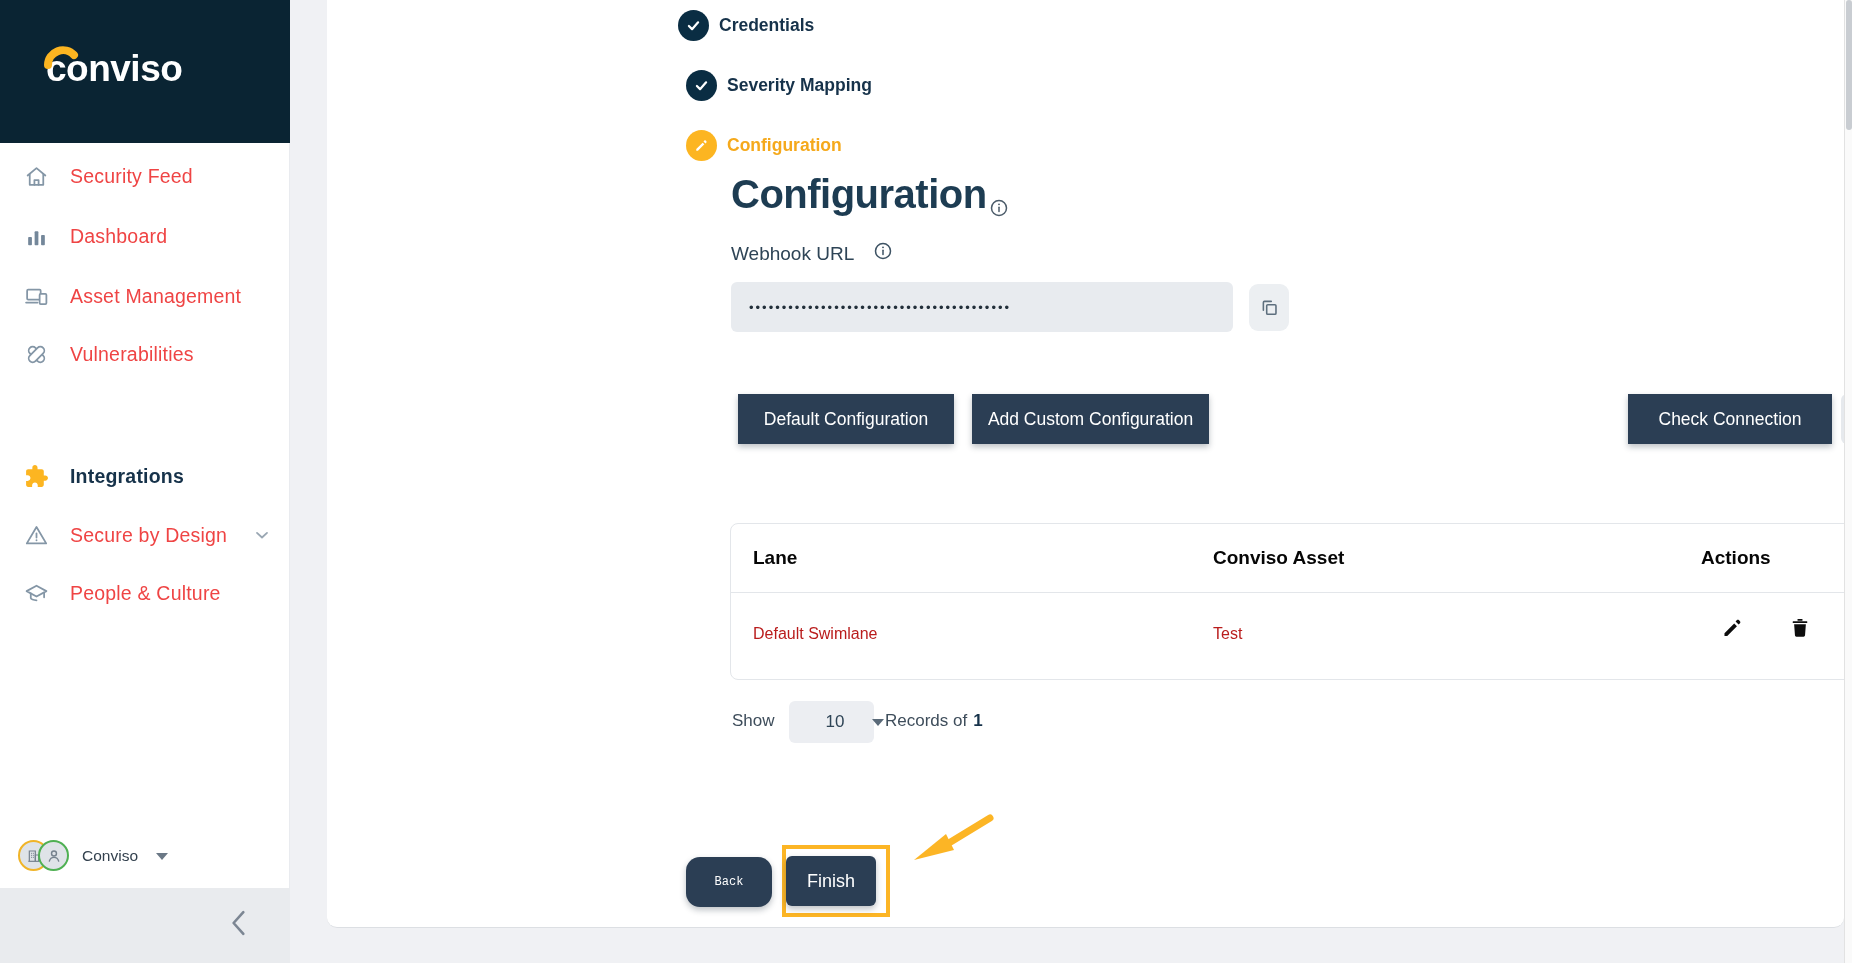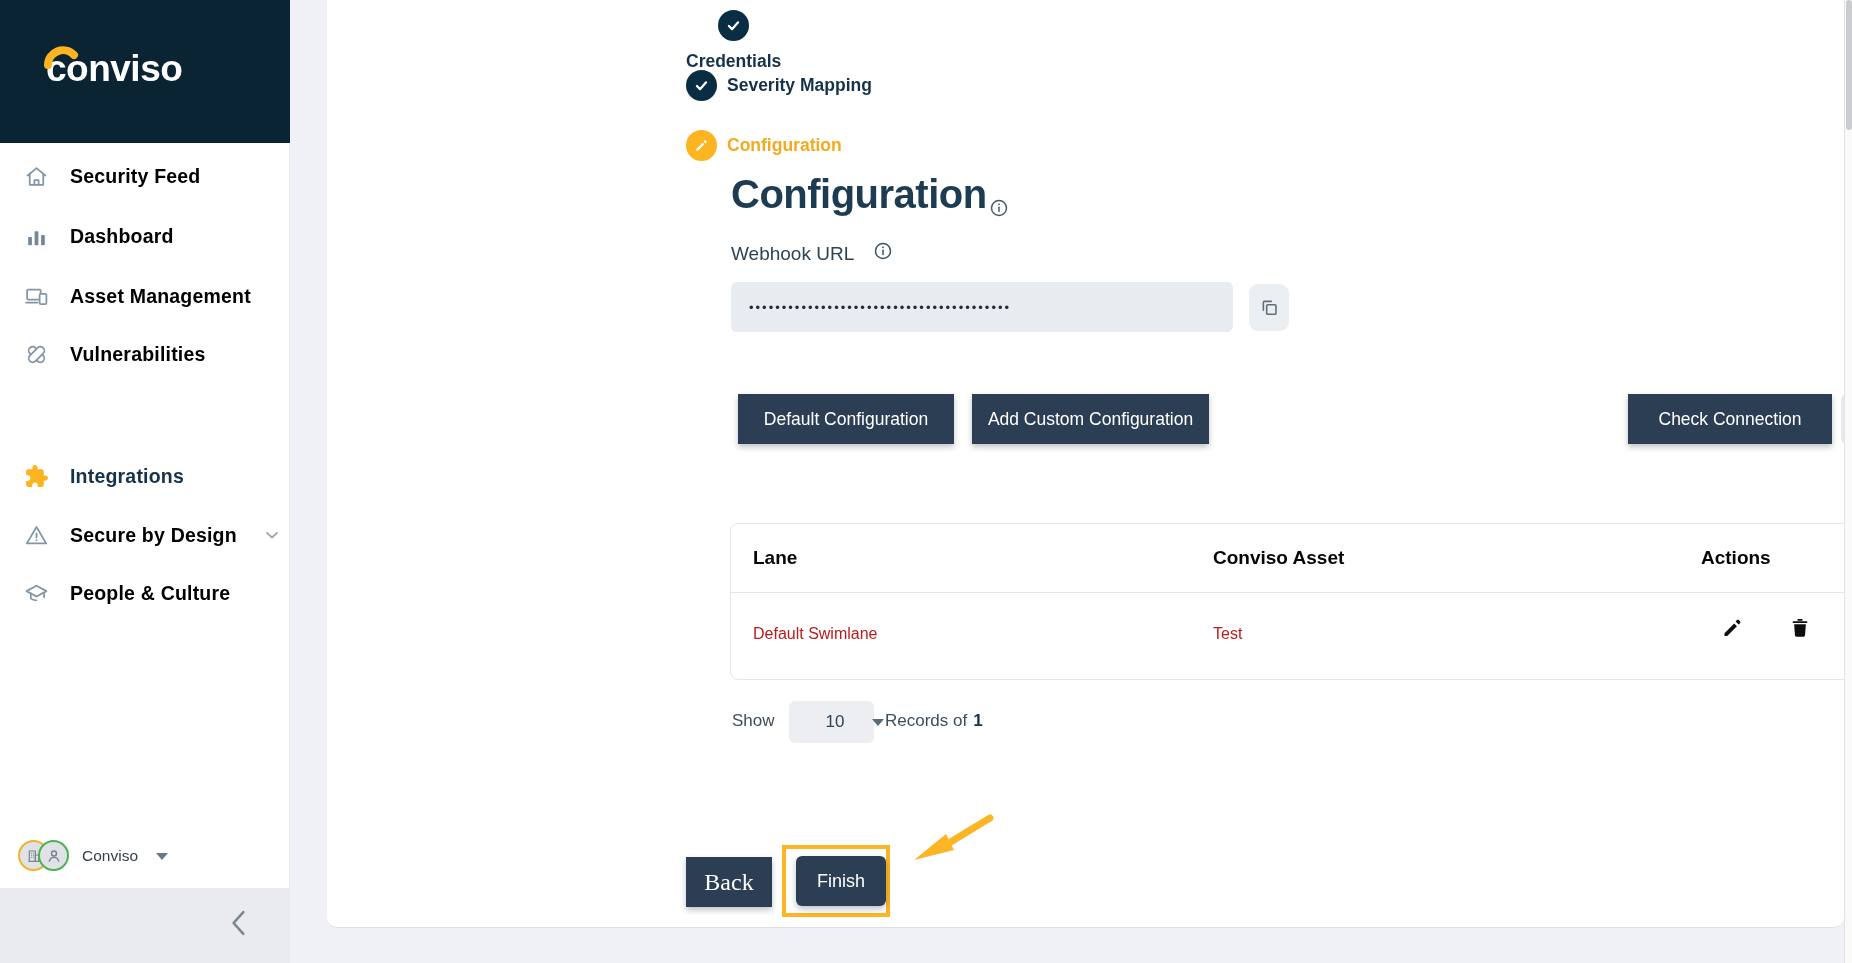--- a/index.html
+++ b/index.html
@@ -11,21 +11,21 @@
   .sidebar { position:absolute; left:0; top:0; width:290px; height:963px;
              background:#ffffff; border-right:1px solid #e9ebef; }
   .logo-block { position:absolute; left:0; top:0; width:290px; height:143px; background:#0a2433; }
   .logo { position:absolute; left:46px; top:48px; width:200px; height:48px; }
   .logo-text { font-size:37px; font-weight:700; color:#ffffff; letter-spacing:-0.5px; text-transform:lowercase; }
   .logo-arc { position:absolute; left:-4px; top:-5px; }
 
   .nav-item { position:absolute; left:0; width:290px; height:34px;
               display:flex; align-items:center; padding-left:24px; gap:21px; cursor:pointer; }
   .nav-icon { width:25px; height:25px; flex:0 0 25px; }
-  .nav-label { font-size:19.5px; font-weight:700; color:#000000; letter-spacing:0.2px; white-space:nowrap; }
+  .nav-label { font-size:19.5px; font-weight:400; color:#ef4444; letter-spacing:0.2px; white-space:nowrap; }
   .nav-item.active .nav-label { color:#16324a; font-weight:700; }
   .nav-suffix { margin-left:4px; display:flex; align-items:center; }
 
   .user-row { position:absolute; left:18px; top:840px; display:flex; align-items:center; gap:12px; cursor:pointer; }
   .avatars { position:relative; width:52px; height:32px; }
   .avatar { position:absolute; top:0; width:31px; height:31px; border-radius:50%;
             background:#dfe3e8; display:flex; align-items:center; justify-content:center; }
   .avatar.org { left:0; border:2px solid #f0b428; }
   .avatar.person { left:20px; border:2px solid #4fb053; }
   .user-name { font-size:15.5px; color:#33414e; font-weight:400; }
@@ -88,24 +88,24 @@
   .pg-select { position:absolute; left:462px; top:701px; width:85px; height:42px; background:#eceef2;
                border-radius:6px; display:flex; align-items:center; justify-content:center; gap:28px; cursor:pointer;padding-left:47px; }
   .pg-select-value { font-size:17px; color:#2e4456; }
   .pg-caret { width:0; height:0; border-left:6px solid transparent; border-right:6px solid transparent;
               border-top:7px solid #5a6a79; }
   .pg-records { position:absolute; left:558px; top:711px; font-size:17px; color:#3e4d5b; }
   .pg-records b { color:#16324a; margin-left:6px; }
 
   
   .btn-back { position:absolute; left:359px; top:857px; width:86px; height:50px; background:#2b3e54;
-              color:#fff; border:none; border-radius:0; font-size:24px; font-family:Liberation Serif, serif;
+              color:#fff; border:none; border-radius:14px; font-size:12px; font-family:Liberation Mono, monospace;
               box-shadow:0 3px 6px rgba(20,35,50,.28); cursor:pointer; }
   .finish-outline { position:absolute; left:455px; top:845px; width:108px; height:72px;
-                    border:4px solid #fcb525; display:flex; align-items:center; justify-content:flex-end; }
+                    border:4px solid #fcb525; display:flex; align-items:center; justify-content:flex-start; }
   .btn-finish { width:90px; height:50px; background:#2b3e54; color:#fff; border:none; border-radius:6px;
                 font-size:18px; font-family:"Liberation Sans", sans-serif;
                 box-shadow:0 3px 6px rgba(20,35,50,.28); cursor:pointer; }
   .annot-arrow { position:absolute; left:575px; top:808px; }
 
   
   .scrollbar { position:absolute; right:0; top:0; width:8px; height:963px; background:#fafafa;
                border-left:1px solid #e2e2e2; }
   .scroll-thumb { position:absolute; left:1px; top:0; width:6px; height:130px; background:#c9cdd2; border-radius:3px; }
 </style>
@@ -216,21 +216,21 @@
       <span class="collapse-btn">
         <svg width="26" height="34" viewBox="0 0 24 30" fill="none" stroke="#7c8693" stroke-width="2.4" stroke-linecap="round" stroke-linejoin="round">
           <path d="M16 5 7 15l9 10"></path>
         </svg>
       </span>
     </div>
   </aside>
 
   <main class="card">
 
-    <div class="step" style="left:359px; top:10px;flex-direction:column;">
+    <div class="step" style="left:351px; top:10px;">
       <span class="step-circle done">
         <svg width="19" height="19" viewBox="0 0 24 24" fill="none" stroke="#ffffff" stroke-width="2.8" stroke-linecap="round" stroke-linejoin="round">
             <path d="M6.2 12.6l4 4 7.6-8.6"></path>
           </svg>
       </span>
       <span class="step-label">Credentials</span>
     </div>
 
     <div class="step" style="left:359px; top:70px;">
       <span class="step-circle done">

